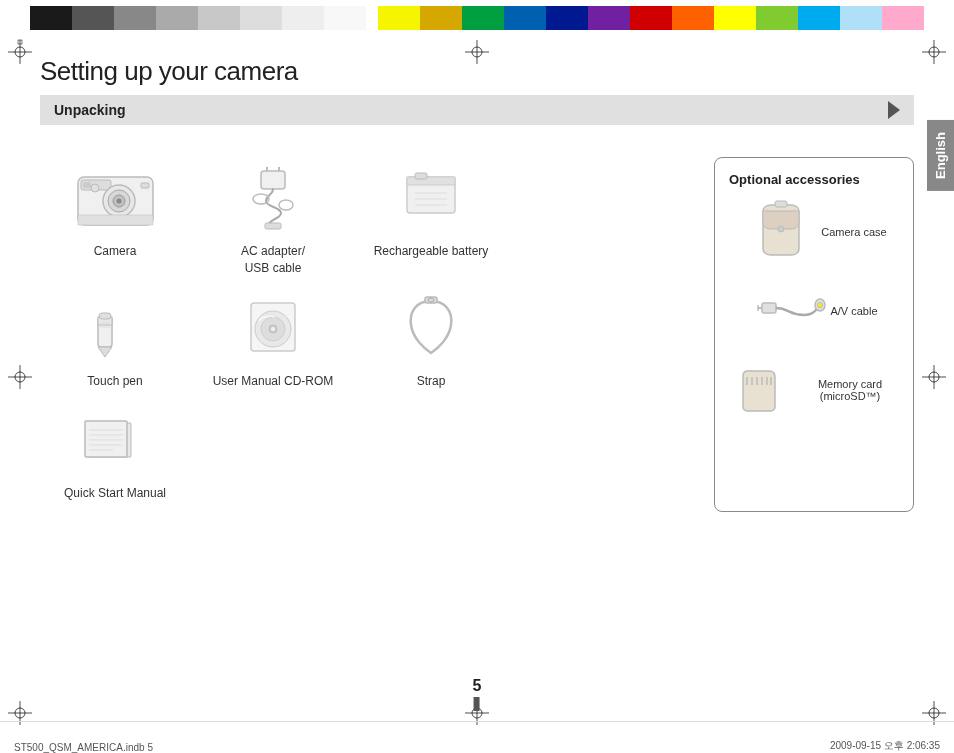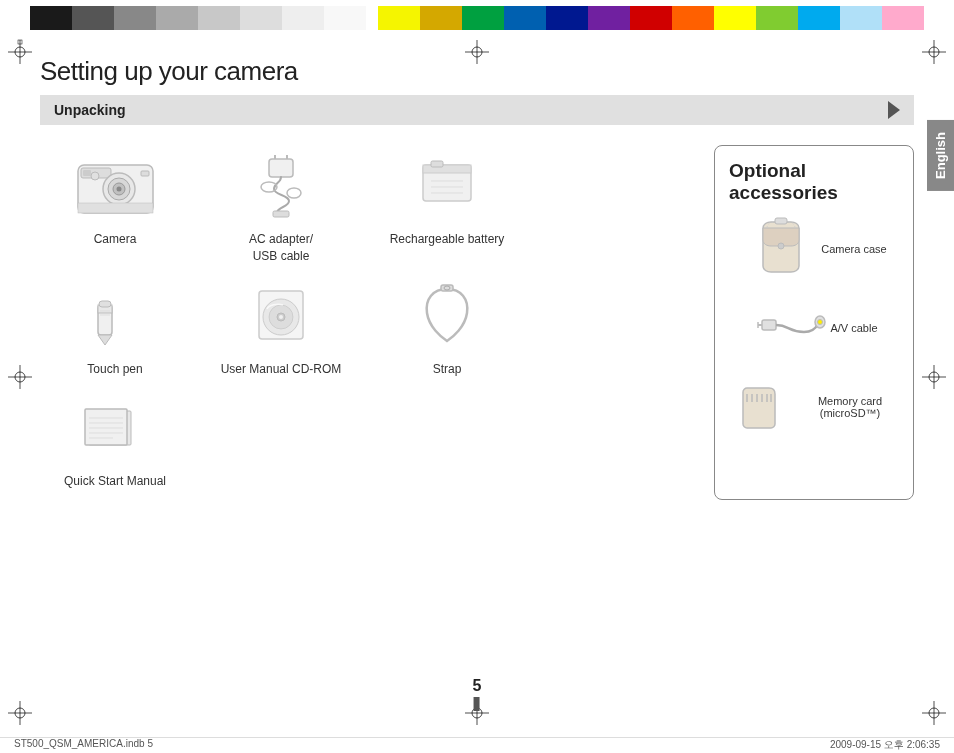--- a/index.html
+++ b/index.html
@@ -59,21 +59,21 @@
       letter-spacing: -0.5px;
     }
 
     
     .section-header {
       background: #e0e0e0;
       padding: 6px 14px;
       display: flex;
       align-items: center;
       justify-content: space-between;
-      margin-bottom: 20px;
+      margin-bottom: 32px;
     }
     .section-header-title {
       font-size: 14px;
       font-weight: bold;
       color: #222;
     }
     .section-header-arrow {
       width: 0;
       height: 0;
       border-top: 9px solid transparent;
@@ -86,21 +86,21 @@
       display: flex;
       gap: 20px;
     }
 
     
     .items-grid {
       flex: 1;
     }
     .items-row {
       display: flex;
-      gap: 16px;
+      gap: 8px;
       margin-bottom: 10px;
     }
     .item-cell {
       width: 150px;
       display: flex;
       flex-direction: column;
       align-items: center;
       text-align: center;
     }
     .item-image {
@@ -121,21 +121,21 @@
     .optional-box {
       width: 200px;
       border: 1.5px solid #888;
       border-radius: 8px;
       padding: 14px 10px;
       display: flex;
       flex-direction: column;
       align-items: center;
     }
     .optional-title {
-      font-size: 19px;
+      font-size: 13px;
       font-weight: bold;
       color: #222;
       margin-bottom: 10px;
       align-self: flex-start;
       padding-left: 4px;
     }
     .optional-item {
       display: flex;
       flex-direction: row;
       align-items: center;
@@ -169,23 +169,23 @@
       font-weight: bold;
       transform: rotate(180deg);
     }
 
     
     .footer {
       position: absolute;
       bottom: 0;
       left: 0;
       right: 0;
-      height: 16px;
-      display: flex;
-      align-items: flex-start;
+      height: 32px;
+      display: flex;
+      align-items: flex-end;
       justify-content: space-between;
       padding: 0 14px;
       font-size: 10px;
       color: #555;
       border-top: 1px solid #ddd;
     }
 
     
     svg { overflow: visible; }
 

